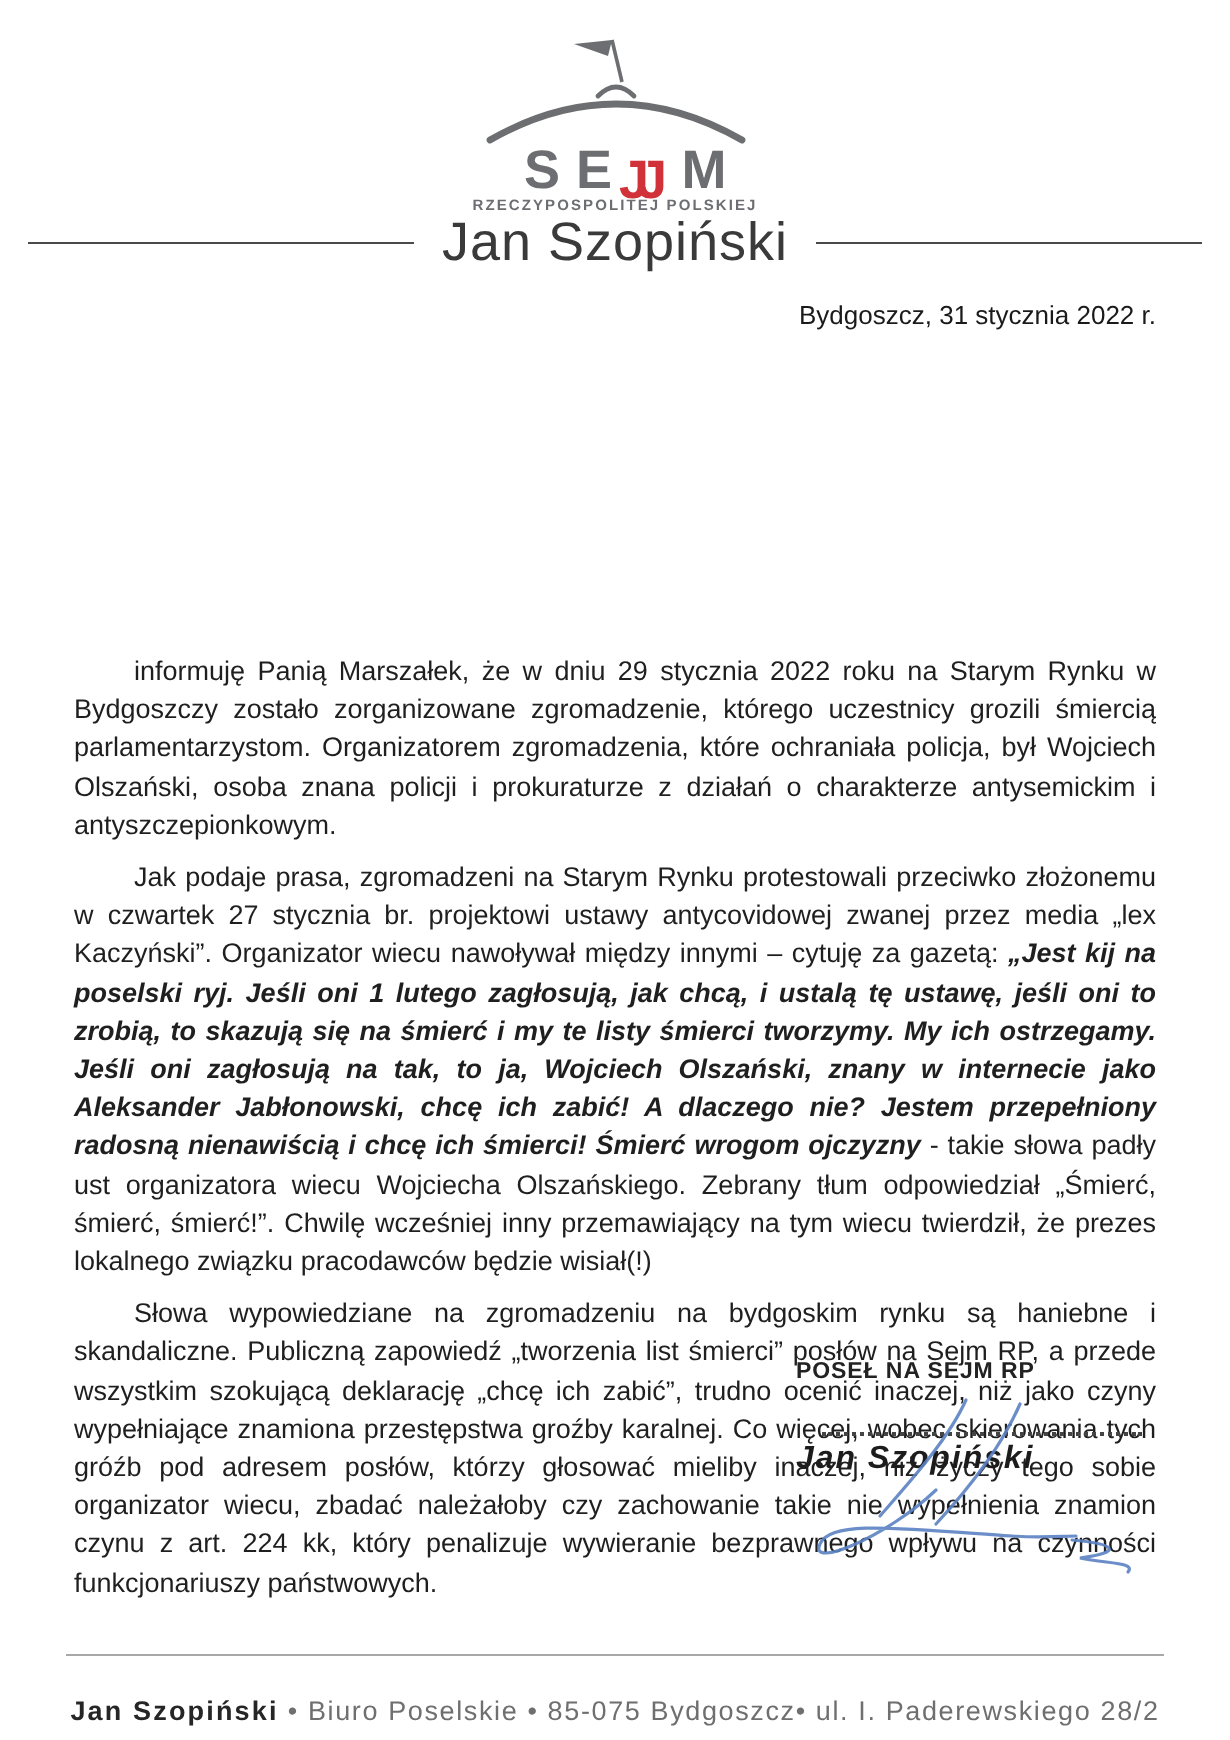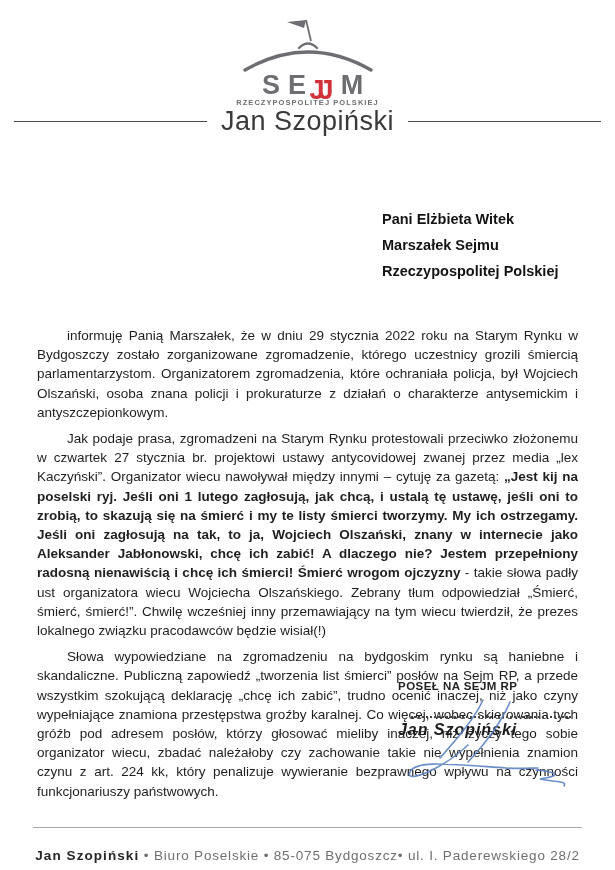--- a/index.html
+++ b/index.html
@@ -14,21 +14,21 @@
   .name-rule{position:absolute;top:106px;left:14px;right:14px;display:flex;align-items:center;gap:14px;}
   .name-rule .rule{flex:1;height:0;border-top:1.5px solid #4a4a4a;}
   .name-rule h1{margin:0;font-size:27px;font-weight:300;color:#3a3a3a;letter-spacing:0.5px;white-space:nowrap;}
   
   .dateline{position:absolute;top:150px;right:37px;font-size:13px;color:#1a1a1a;}
   
   .addressee{position:absolute;top:206px;left:382px;font-size:14.5px;font-weight:bold;line-height:26px;color:#141414;}
   
   .body{position:absolute;top:326px;left:37px;width:541px;font-size:13.5px;line-height:19.2px;text-align:justify;}
   .body p{margin:0 0 7px 0;text-indent:30px;}
-  .bq{font-weight:bold;}
+  .bq{font-weight:bold;font-style:italic;}
   
   .sigblock{position:absolute;top:680px;left:398px;width:185px;text-align:left;}
   .sig-role{font-size:11.5px;font-weight:600;letter-spacing:0.04em;color:#222;}
   .sig-dots{margin:24px auto 0 auto;width:160px;border-top:2px dotted #444;}
   .sig-name{margin-top:3px;font-size:16px;font-weight:bold;font-style:italic;color:#1c1c1c;letter-spacing:0.06em;}
   .sig-scrawl{position:absolute;top:688px;left:388px;pointer-events:none;}
   
   .footer-rule{position:absolute;top:827px;left:33px;right:33px;border-top:1px solid #a8a8a8;}
   .footer-text{position:absolute;top:835px;left:0;right:0;text-align:center;font-size:13.5px;letter-spacing:0.06em;color:#6f6f6f;margin-top:13px;}
   .footer-text .fname{color:#262626;font-weight:bold;letter-spacing:0.08em;}
@@ -52,26 +52,22 @@
     </svg>
     <div class="logo-sub">RZECZYPOSPOLITEJ POLSKIEJ</div>
   </div>
 
   <div class="name-rule">
     <span class="rule"></span>
     <h1>Jan Szopiński</h1>
     <span class="rule"></span>
   </div>
 
+  <div class="dateline">Bydgoszcz, 31 stycznia 2022 r.</div>
 
-  <div class="addressee">
-    <div>Pani Elżbieta Witek</div>
-    <div>Marszałek Sejmu</div>
-    <div>Rzeczypospolitej Polskiej</div>
-  </div>
 
   <main class="body">
     <p>informuję Panią Marszałek, że w dniu 29 stycznia 2022 roku na Starym Rynku w Bydgoszczy zostało zorganizowane zgromadzenie, którego uczestnicy grozili śmiercią parlamentarzystom. Organizatorem zgromadzenia, które ochraniała policja, był Wojciech Olszański, osoba znana policji i prokuraturze z działań o charakterze antysemickim i antyszczepionkowym.</p>
     <p><span>Jak podaje prasa, zgromadzeni na Starym Rynku protestowali przeciwko złożonemu w czwartek 27 stycznia br. projektowi ustawy antycovidowej zwanej przez media „lex Kaczyński”. Organizator wiecu nawoływał między innymi – cytuję za gazetą: </span><span class="bq">„Jest kij na poselski ryj. Jeśli oni 1 lutego zagłosują, jak chcą, i ustalą tę ustawę, jeśli oni to zrobią, to skazują się na śmierć i my te listy śmierci tworzymy. My ich ostrzegamy. Jeśli oni zagłosują na tak, to ja, Wojciech Olszański, znany w internecie jako Aleksander Jabłonowski, chcę ich zabić! A dlaczego nie? Jestem przepełniony radosną nienawiścią i chcę ich śmierci! Śmierć wrogom ojczyzny</span><span> - takie słowa padły ust organizatora wiecu Wojciecha Olszańskiego. Zebrany tłum odpowiedział „Śmierć, śmierć, śmierć!”. Chwilę wcześniej inny przemawiający na tym wiecu twierdził, że prezes lokalnego związku pracodawców będzie wisiał(!)</span></p>
     <p>Słowa wypowiedziane na zgromadzeniu na bydgoskim rynku są haniebne i skandaliczne. Publiczną zapowiedź „tworzenia list śmierci” posłów na Sejm RP, a przede wszystkim szokującą deklarację „chcę ich zabić”, trudno ocenić inaczej, niż jako czyny wypełniające znamiona przestępstwa groźby karalnej. Co więcej, wobec skierowania tych gróźb pod adresem posłów, którzy głosować mieliby inaczej, niż życzy tego sobie organizator wiecu, zbadać należałoby czy zachowanie takie nie wypełnienia znamion czynu z art. 224 kk, który penalizuje wywieranie bezprawnego wpływu na czynności funkcjonariuszy państwowych.</p>
   </main>
 
   <div class="sigblock">
     <div class="sig-role">POSEŁ NA SEJM RP</div>
     <div class="sig-dots"></div>

